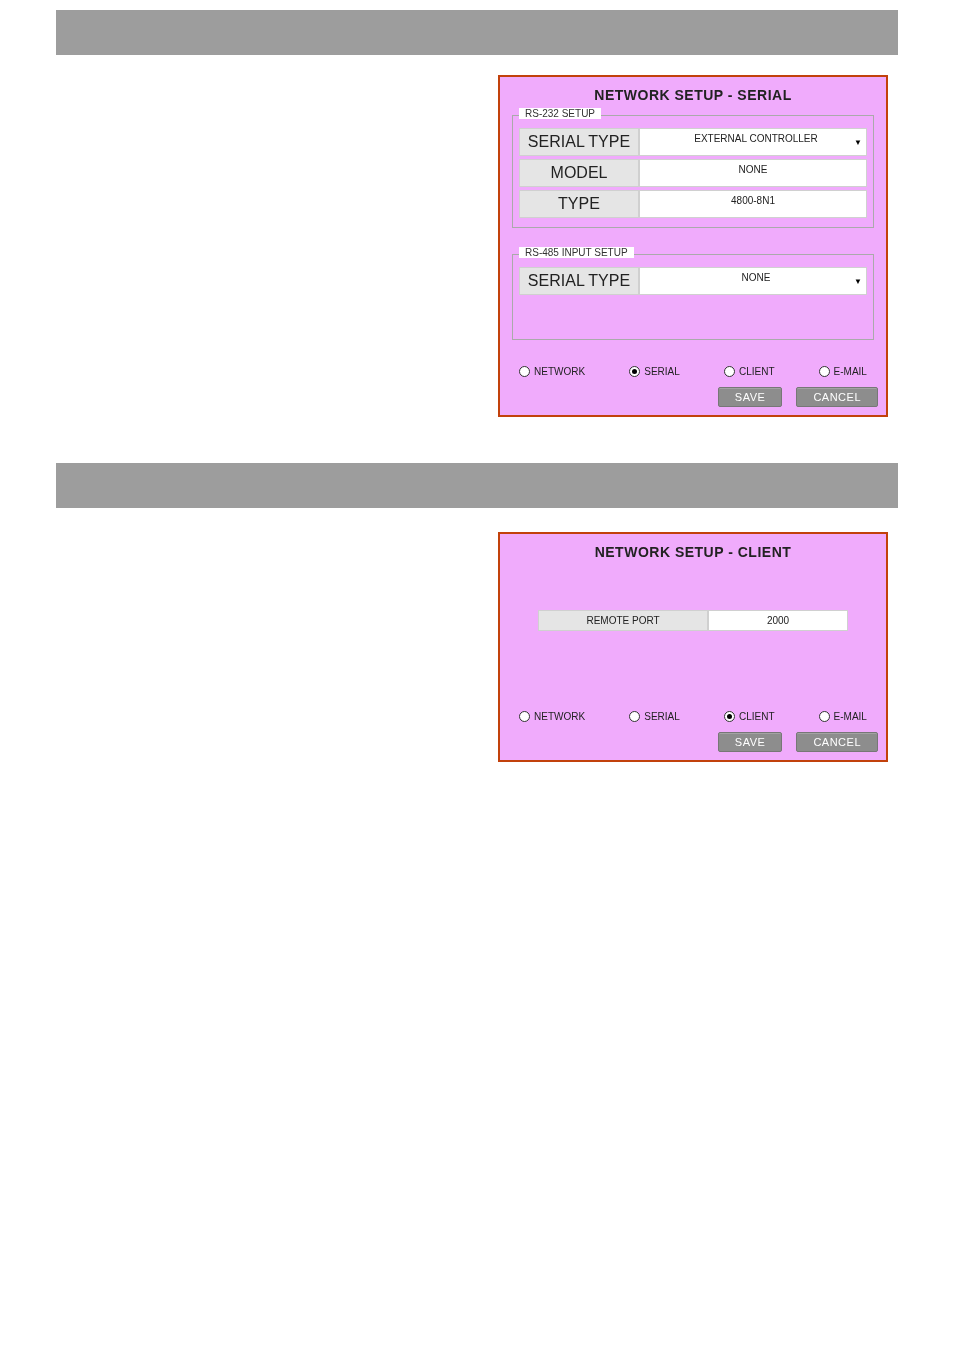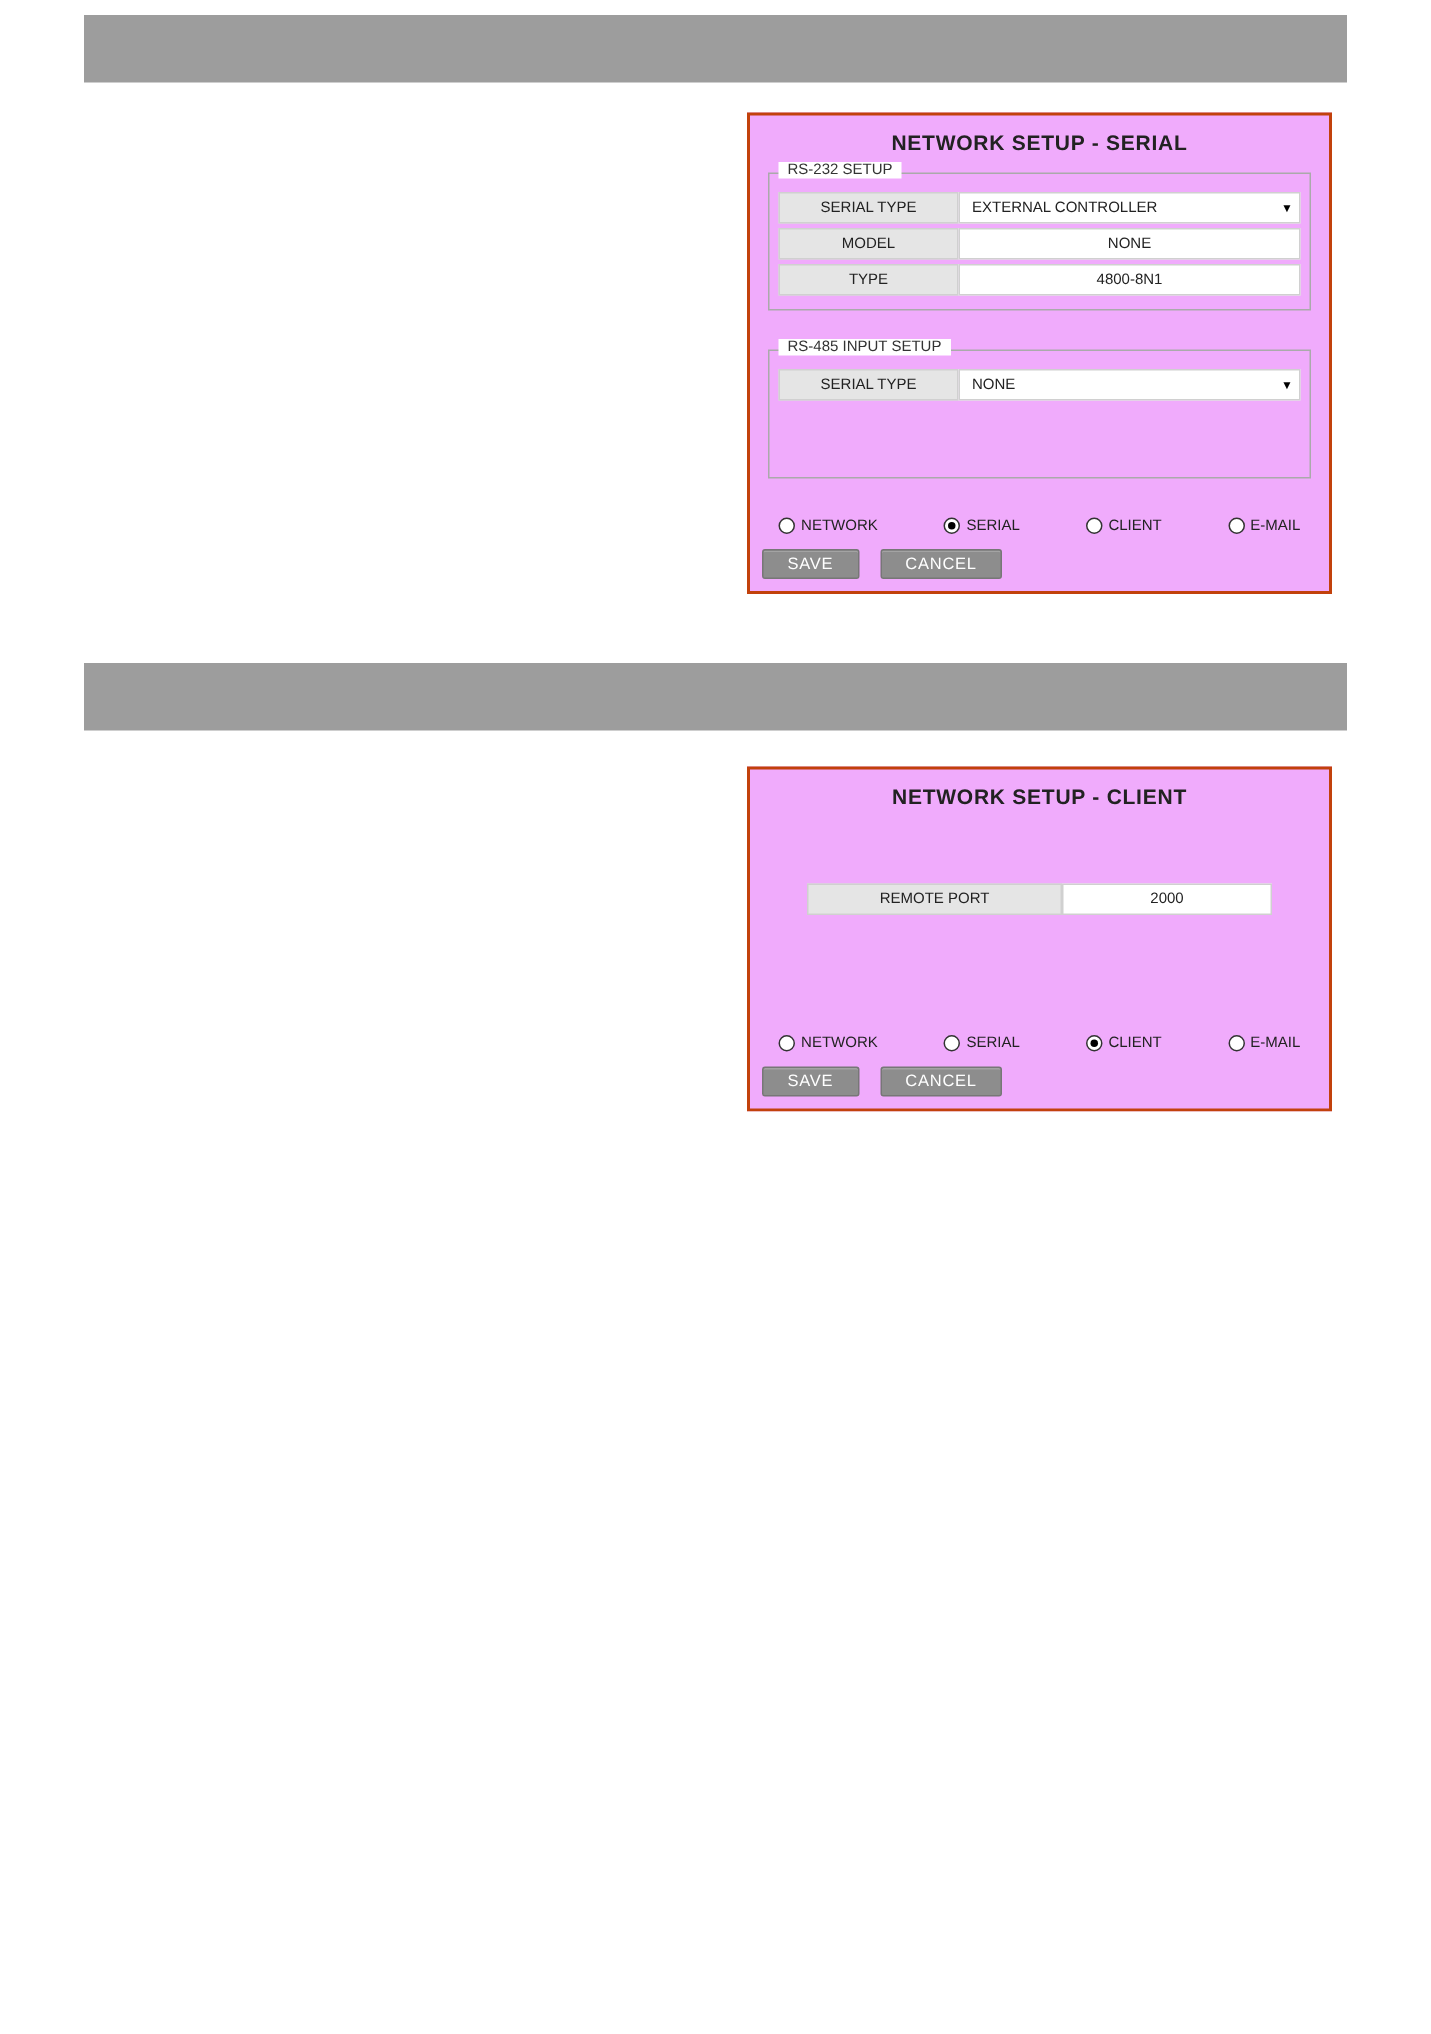--- a/index.html
+++ b/index.html
@@ -55,36 +55,36 @@
     color: #333;
   }
   .row {
     display: flex;
     margin-bottom: 3px;
   }
   .label-cell {
     width: 120px;
     background: #e5e5e5;
     border: 1px solid #d0d0d0;
-    font-size: 10px;
+    font-size: 16px;
     text-align: center;
     padding: 4px 2px;
     color: #222;
   }
   .value-cell {
     flex: 1;
     border: 1px solid #d0d0d0;
     font-size: 10px;
     text-align: center;
     padding: 4px 2px;
     background: #fff;
     color: #222;
     position: relative;
   }
-  .value-cell.left-align { text-align: left; padding-left: 8px; }
+  .value-cell.left-align { text-align: center; padding-left: 8px; }
   .dropdown-arrow {
     position: absolute;
     right: 4px;
     top: 50%;
     transform: translateY(-50%);
     font-size: 8px;
     color: #000;
   }
   .fieldset.tall {
     min-height: 86px;
@@ -114,21 +114,21 @@
     background: #fff;
   }
   .radio-dot {
     width: 5px;
     height: 5px;
     background: #000;
     border-radius: 50%;
   }
   .buttons {
     display: flex;
-    justify-content: flex-start;
+    justify-content: flex-end;
     gap: 14px;
     margin-top: 6px;
   }
   .btn {
     background: #8d8d8d;
     color: #fff;
     border: 1px solid #777;
     font-size: 11px;
     padding: 3px 16px;
     border-radius: 2px;

